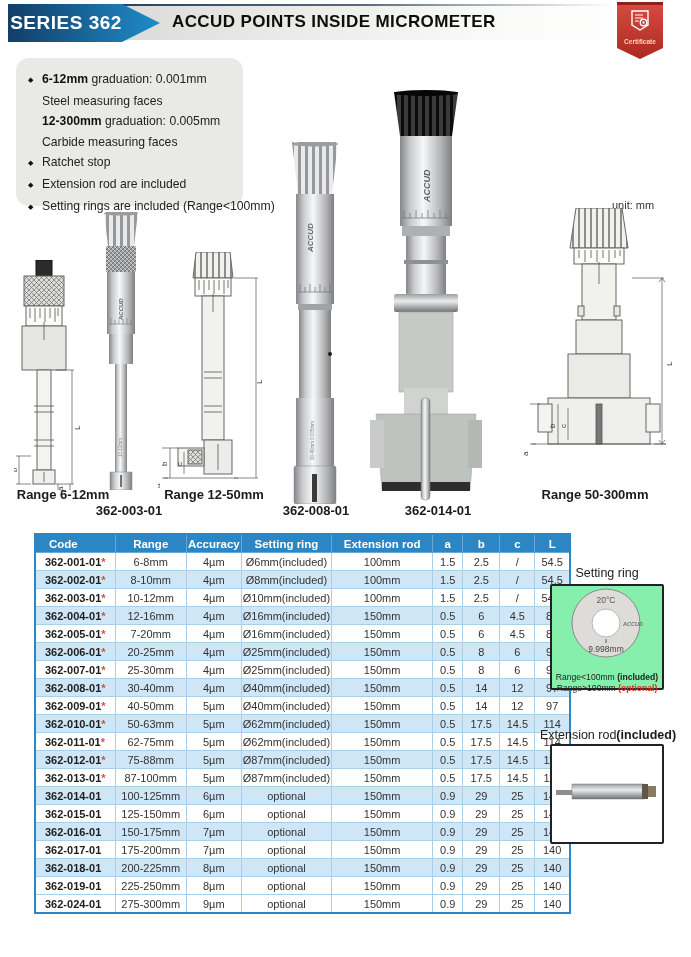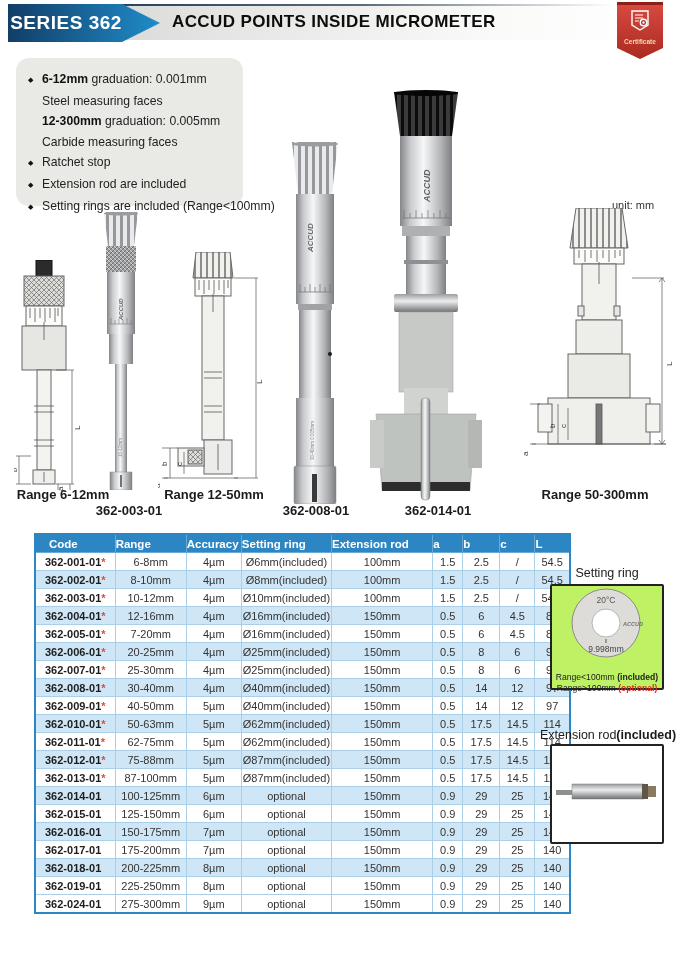--- a/index.html
+++ b/index.html
@@ -31,32 +31,32 @@
   .unit-note{position:absolute;left:612px;top:199px;font-size:11px;color:#333;}
 
   
   .g-label{position:absolute;font-size:13px;font-weight:bold;color:#1b1b1b;text-align:center;}
 
   
   .spec-table{position:absolute;left:6px;top:533px;border-collapse:collapse;
     table-layout:fixed;width:537px;font-size:11px;color:#333;
     border:2px solid #2d86c4;margin-left:28px;}
   .spec-table th{background:#2d86c4;color:#fff;font-size:11.5px;font-weight:bold;
-    height:17px;padding:0;border:1px solid #6aa9d6;text-align:left;}
+    height:17px;padding:0;border:1px solid #6aa9d6;text-align:center;}
   .spec-table th.col-code{text-align:left;padding-left:13px;}
   .spec-table td{height:17px;padding:0;border:1px solid #aacfe9;text-align:center;}
   .spec-table td.cell-code{text-align:left;padding-left:9px;font-weight:bold;
     font-size:11px;color:#1d1d1d;}
   .spec-table tr.alt td{background:#cfe6f6;}
   .star{color:#e04a44;font-weight:bold;}
 
   
   .panel-title{position:absolute;font-size:12.5px;color:#1b1b1b;text-align:center;}
   .ring-box{position:absolute;left:550px;top:584px;width:114px;height:106px;
-    border:2px solid #222;border-radius:2px;background:#bef264;box-sizing:border-box;}
+    border:2px solid #222;border-radius:2px;background:#86efac;box-sizing:border-box;}
   .ring-notes{position:absolute;left:0;top:74px;width:100%;text-align:center;
     font-size:8.6px;line-height:11px;color:#222;margin-top:12px;}
   .opt-red{color:#e02a20;font-weight:bold;}
   .rod-box{position:absolute;left:550px;top:744px;width:114px;height:100px;
     border:2px solid #222;border-radius:2px;background:#fff;box-sizing:border-box;}
 </style>
 </head>
 <body>
 
 <svg width="0" height="0" style="position:absolute" aria-hidden="true">

